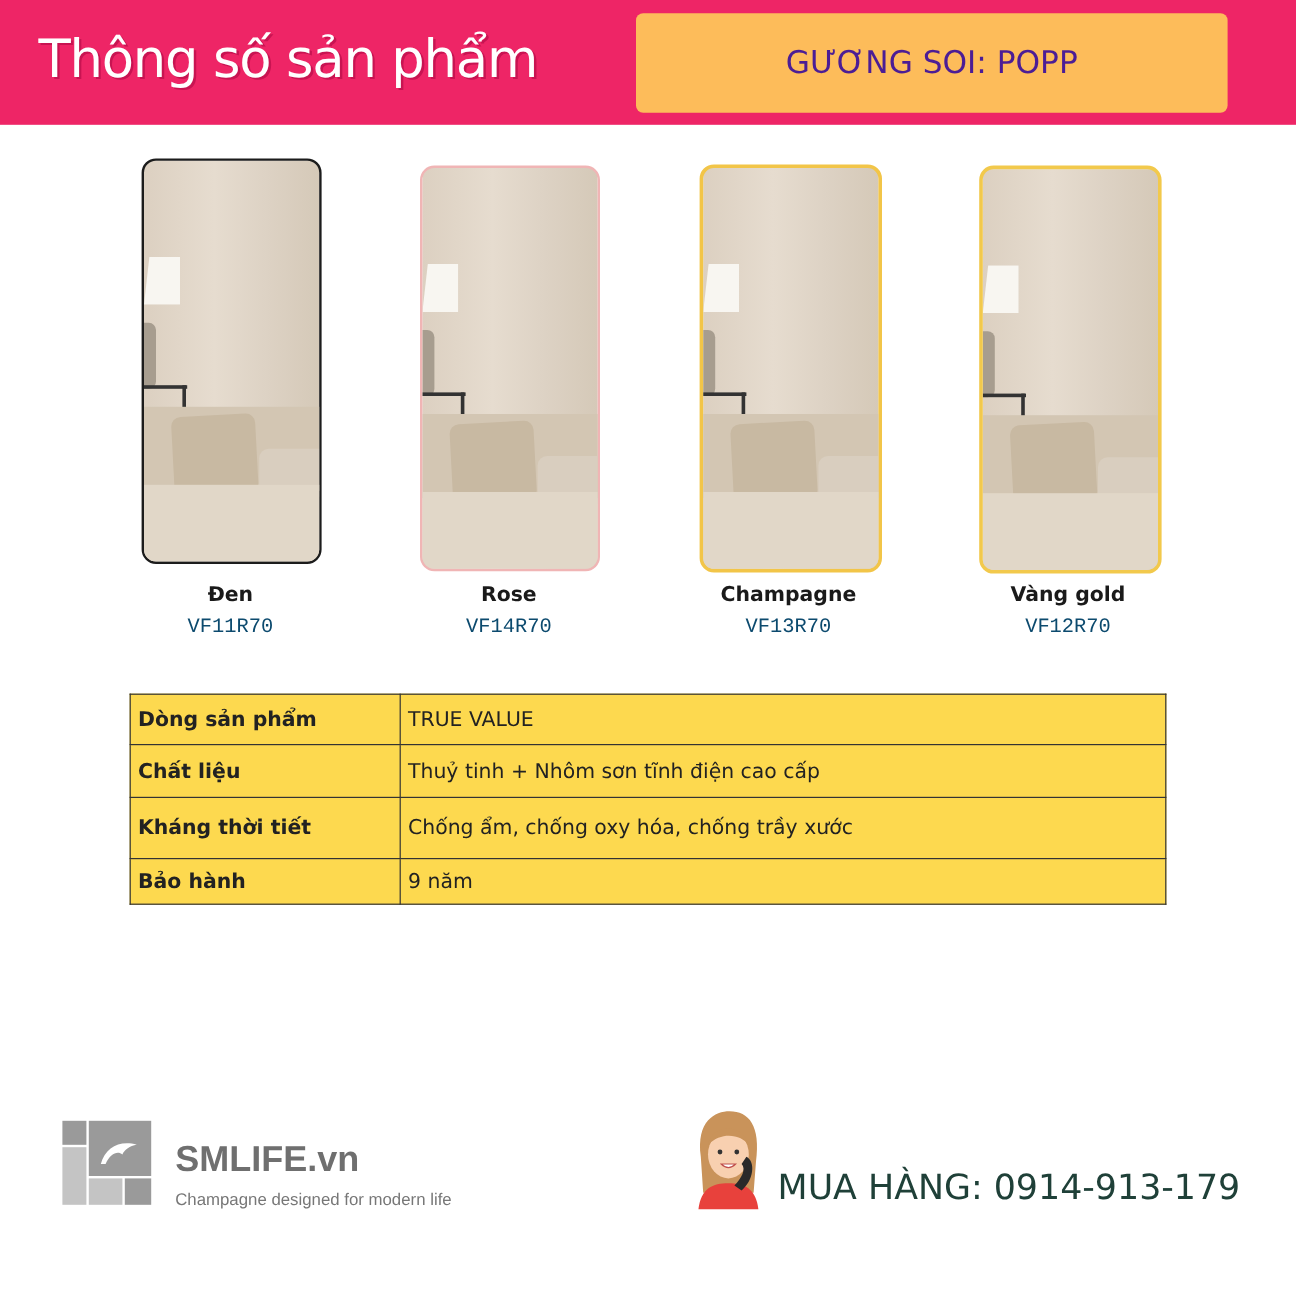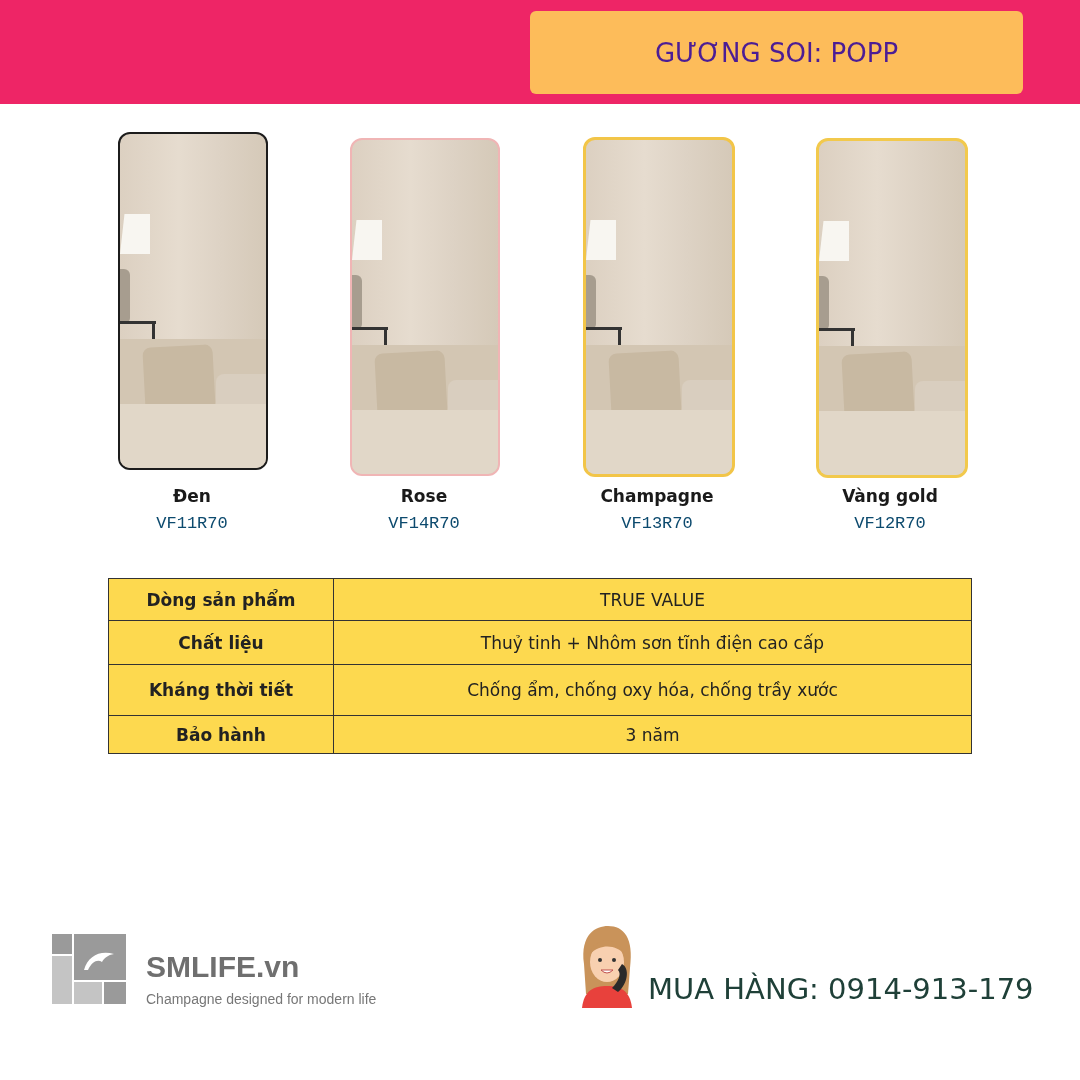--- a/index.html
+++ b/index.html
@@ -17,33 +17,34 @@
   .mirror .seat{position:absolute;left:0;top:270px;width:150px;height:64px;background:#e1d7c8;}
   .mirror .arm{position:absolute;right:0;top:240px;width:50px;height:40px;background:#d9cebf;border-radius:8px 0 0 0;}
   .m-black{left:118px;top:132px;border:2px solid #1c1c1c;}
   .m-rose{left:350px;top:138px;border:2px solid #f0b5b5;}
   .m-champ{left:583px;top:137px;border:3px solid #f2c548;}
   .m-gold{left:816px;top:138px;border:3px solid #f2c94c;}
   .label{position:absolute;width:200px;text-align:center;font-size:17px;color:#1a1a1a;font-family:"DejaVu Sans",sans-serif;}
   .label.name{font-weight:bold;top:486px;}
   .label.code{top:514px;color:#0c4a6e;font-family:Liberation Mono, monospace;}
   table.spec{position:absolute;left:108px;top:578px;width:864px;border-collapse:collapse;background:#fdd94f;font-family:"DejaVu Sans",sans-serif;font-size:17px;color:#222;}
-  table.spec td{border:1px solid #333;text-align:center;vertical-align:middle;padding:0 6px;}
+  table.spec td{border:1px solid #333;vertical-align:middle;padding:0 6px;}
   table.spec td.k{width:212px;font-weight:bold;}
   .logo{position:absolute;left:52px;top:934px;width:74px;height:70px;}
   .logo .sq{position:absolute;background:#9a9a9a;}
   .brand{position:absolute;left:146px;top:950px;font-size:30px;font-weight:bold;color:#6f6f6f;}
   .tagline{position:absolute;left:146px;top:991px;font-size:14px;color:#777;}
   .avatar{position:absolute;left:578px;top:924px;width:58px;height:84px;}
   .hotline{position:absolute;left:648px;top:972px;font-size:29px;color:#1f4038;font-family:"DejaVu Sans",sans-serif;}
 </style>
 </head>
 <body>
 
 <div class="header">
+  <div class="header-title">Thông số sản phẩm</div>
   <div class="header-badge">GƯƠNG SOI: POPP</div>
 </div>
 
 <div class="mirror m-black">
   <div class="lamp-shade"></div>
     <div class="lamp-base"></div>
     <div class="table"></div>
     <div class="table-leg"></div>
   <div class="sofa-back"></div>
     <div class="arm"></div>
@@ -99,21 +100,21 @@
   <tr style="height:44px">
     <td class="k">Chất liệu</td>
     <td>Thuỷ tinh + Nhôm sơn tĩnh điện cao cấp</td>
   </tr>
   <tr style="height:51px">
     <td class="k">Kháng thời tiết</td>
     <td>Chống ẩm, chống oxy hóa, chống trầy xước</td>
   </tr>
   <tr style="height:38px">
     <td class="k">Bảo hành</td>
-    <td>3 năm</td>
+    <td>9 năm</td>
   </tr>
 </tbody>
   </table>
 
 <div class="logo">
   <div class="sq" style="left:0;top:0;width:20px;height:20px;"></div>
   <div class="sq" style="left:0;top:22px;width:20px;height:48px;background:#c4c4c4;"></div>
   <div class="sq" style="left:22px;top:48px;width:28px;height:22px;background:#c4c4c4;"></div>
   <div class="sq" style="left:22px;top:0;width:52px;height:46px;"></div>
   <div class="sq" style="left:52px;top:48px;width:22px;height:22px;"></div>

